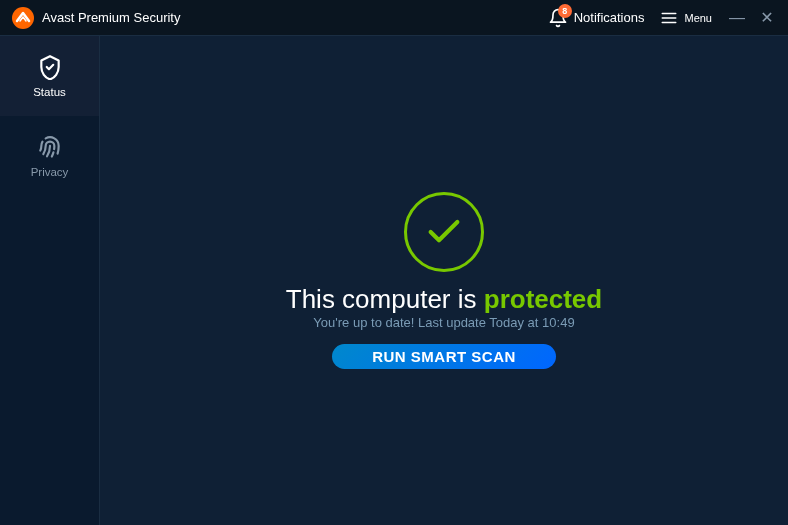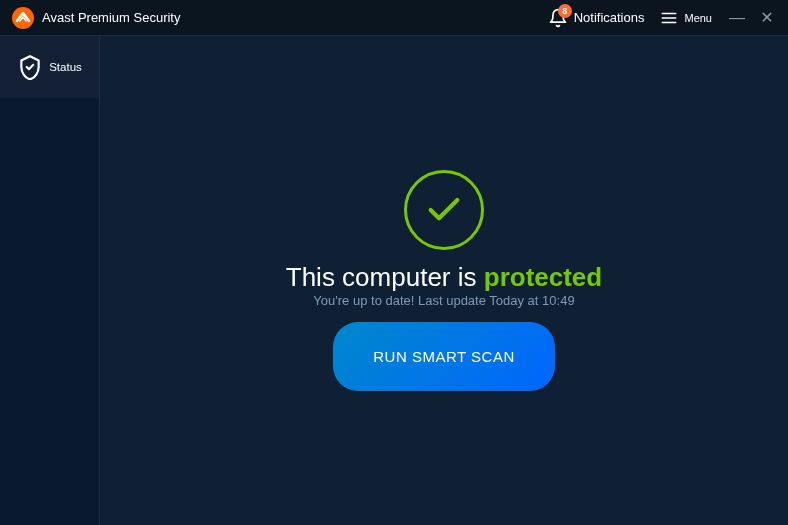--- a/index.html
+++ b/index.html
@@ -102,21 +102,21 @@
       background: #0a1a2e;
       display: flex;
       flex-direction: column;
       align-items: center;
       padding-top: 0;
       border-right: 1px solid #1a2d42;
     }
     .sidebar-item {
       width: 100%;
       display: flex;
-      flex-direction: row;
+      flex-direction: column;
       align-items: center;
       justify-content: center;
       padding: 18px 10px;
       cursor: pointer;
       color: #8899aa;
       font-size: 12px;
       gap: 6px;
       transition: background 0.2s;
     }
     .sidebar-item.active {
@@ -168,23 +168,23 @@
       text-align: center;
       margin-top: -4px;
     }
 
     
     .scan-btn {
       background: linear-gradient(135deg, #0088cc, #0066ff);
       color: #ffffff;
       border: none;
       border-radius: 25px;
-      padding: 26px 40px;
+      padding: 4px 40px;
       font-size: 15px;
-      font-weight: 400;
+      font-weight: 700;
       letter-spacing: 0.5px;
       cursor: pointer;
       margin-top: 10px;
       transition: opacity 0.2s;
     }
 
     
     .icon-svg {
       width: 26px;
       height: 26px;
@@ -244,20 +244,26 @@
 
     <div class="sidebar-item active">
       <svg class="icon-svg" viewBox="0 0 24 24">
         <path d="M12 2L4 6v6c0 5.25 3.5 10.15 8 11.35C16.5 22.15 20 17.25 20 12V6L12 2z"></path>
         <polyline points="9 12 11 14 15 10"></polyline>
       </svg>
       <span class="sidebar-label">Status</span>
     </div>
 
 
+    <div class="sidebar-item">
+      <svg class="icon-svg" viewBox="0 0 24 24">
+        <path d="M12 11c0 3.517-1.009 6.799-2.753 9.571m-3.44-2.04l.054-.09A13.916 13.916 0 008 11a4 4 0 118 0c0 1.017-.07 2.019-.203 3m-2.118 6.844A21.88 21.88 0 0015.171 17m3.839 1.132c.645-2.266.99-4.659.99-7.132A8 8 0 008 4.07M3 15.364c.64-1.319 1-2.8 1-4.364 0-1.457.39-2.823 1.07-4"></path>
+      </svg>
+      <span class="sidebar-label">Privacy</span>
+    </div>
 
 
   </div>
 
   <div class="content">
     <div class="shield-circle">
       <svg width="40" height="40" viewBox="0 0 24 24" fill="none" stroke="#78c800" stroke-width="2.5" stroke-linecap="round" stroke-linejoin="round">
         <polyline points="20 6 9 17 4 12"></polyline>
       </svg>
     </div>

